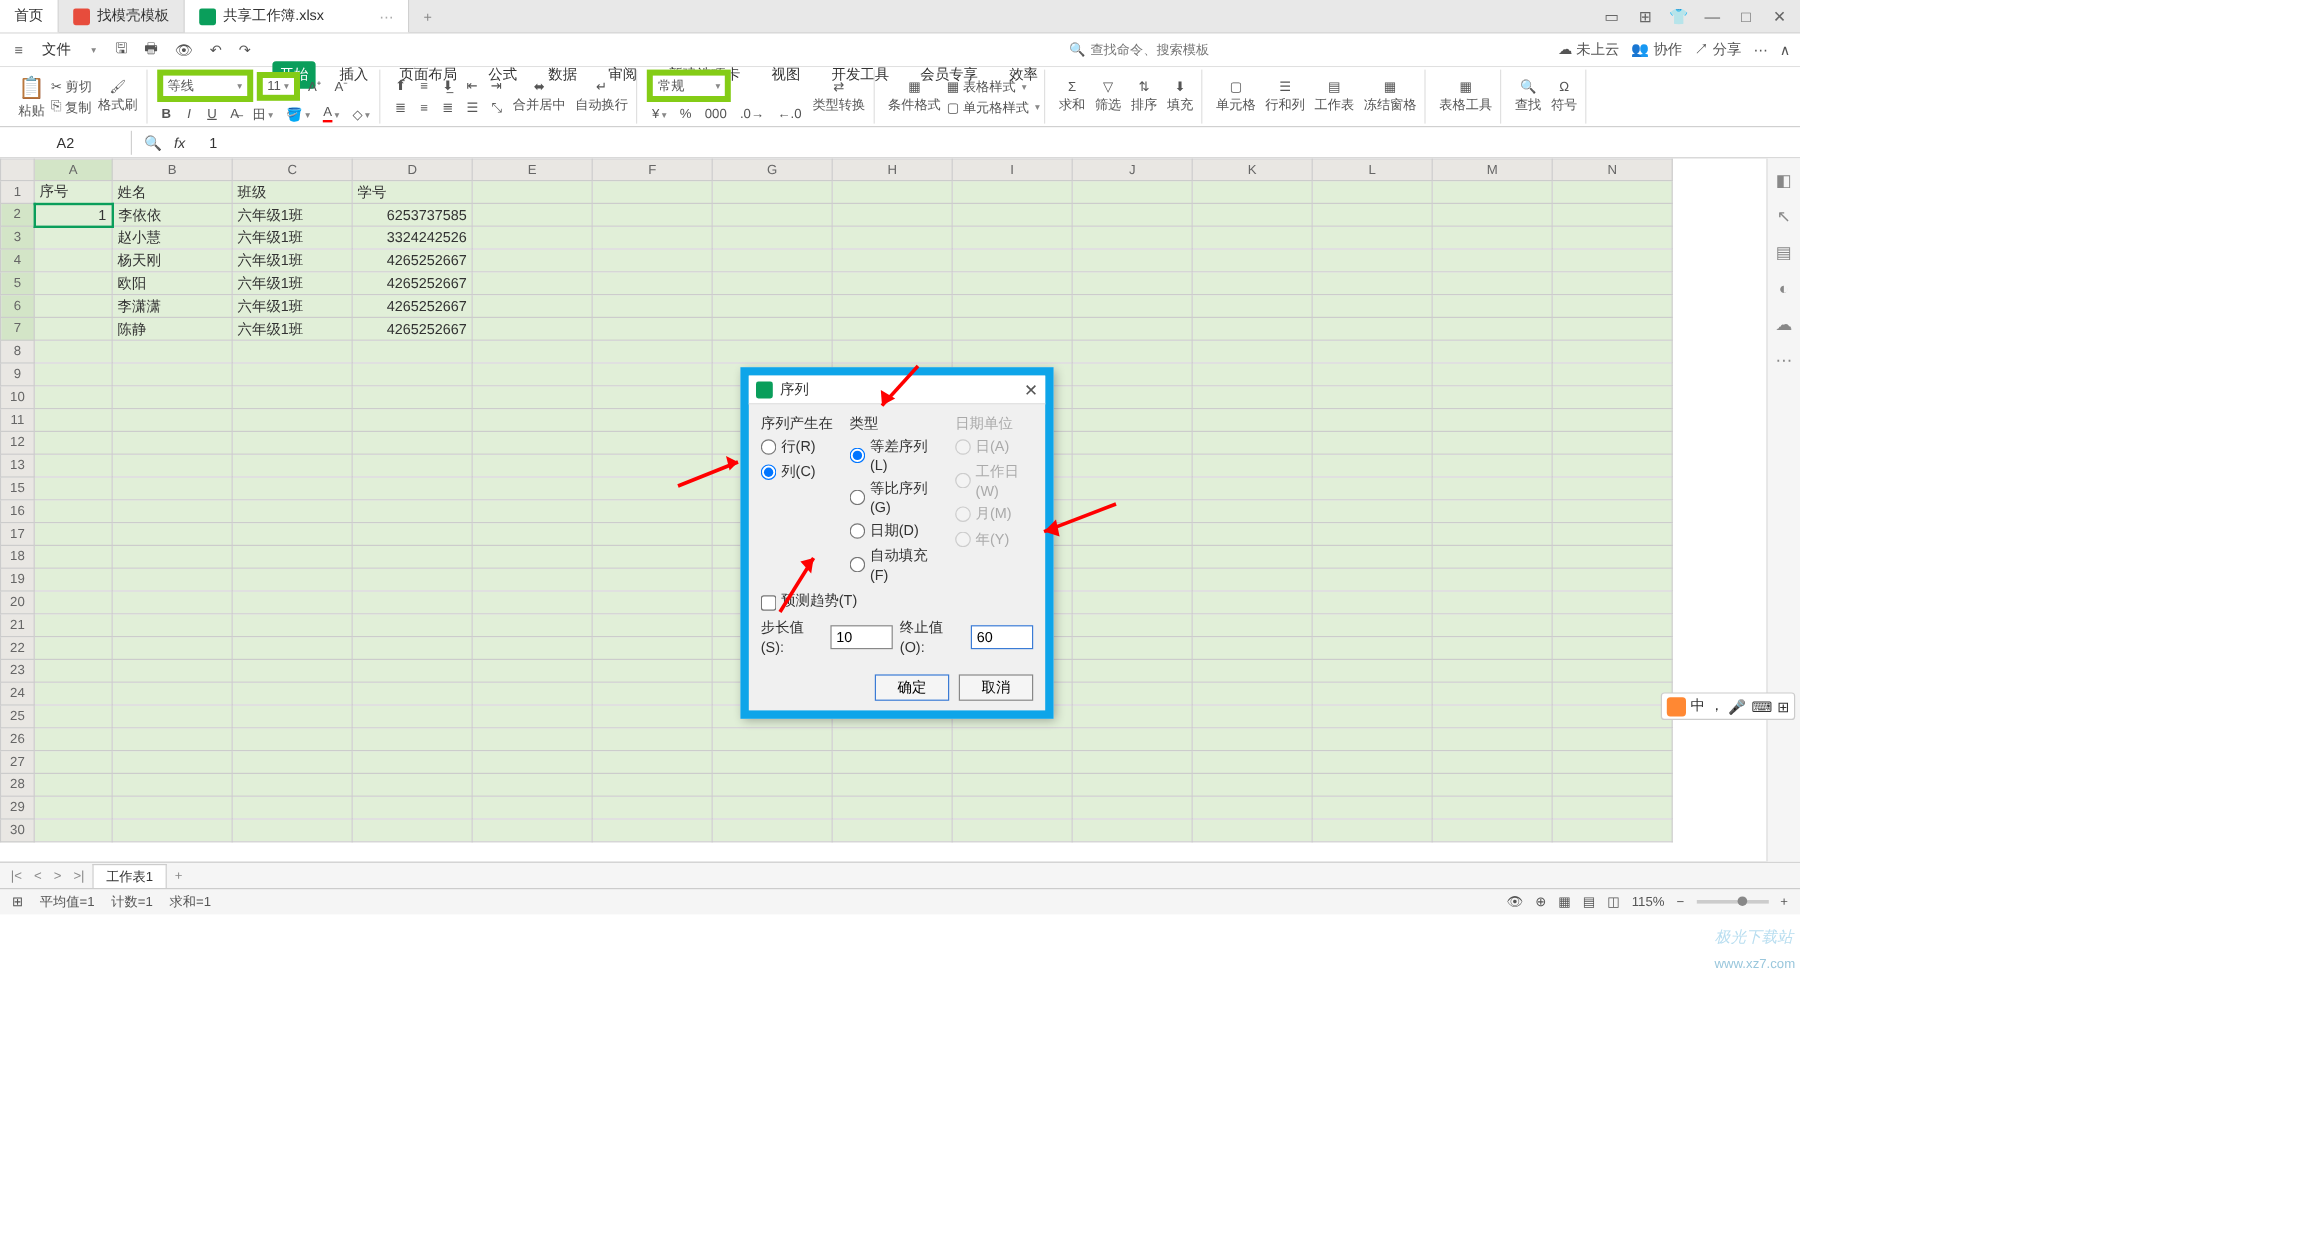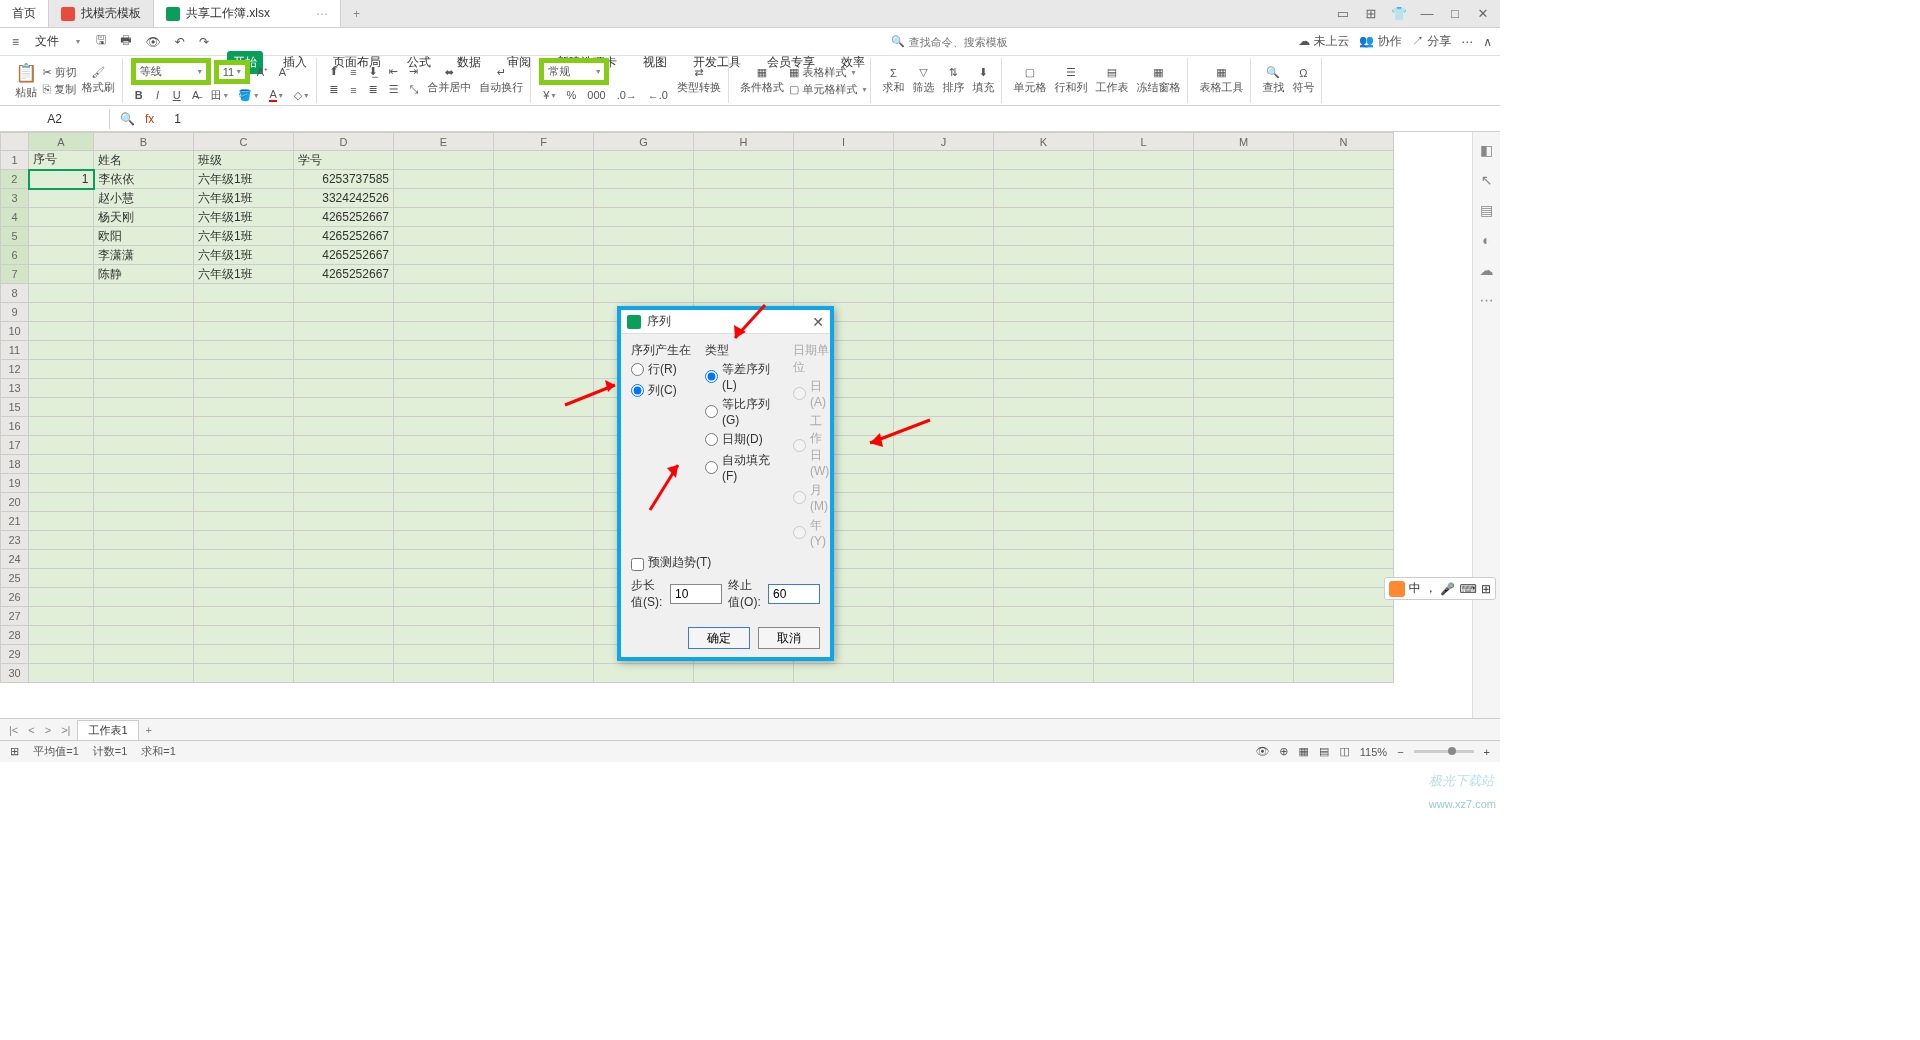--- a/index.html
+++ b/index.html
@@ -36,21 +36,21 @@
 .rrows { display: flex; flex-direction: column; gap: 2px; }
 .rrow { display: flex; align-items: center; gap: 3px; }
 .ribbtn { border: 1px solid transparent; padding: 1px 3px; cursor: pointer; display: inline-flex; align-items: center; justify-content: center; min-width: 16px; height: 16px; }
 .ribsel { border: 5px solid #84cc16; padding: 1px 4px; min-width: 60px; background: #fff; font-size: 11px; display: flex; justify-content: space-between; align-items: center; }
 .caret { font-size: 8px; color: #888; margin-left: 2px; }
 
 
 .fxbar { height: 26px; display: flex; align-items: center; border-bottom: 1px solid #d0d0d0; }
 .namebox { width: 110px; border-right: 1px solid #d0d0d0; text-align: center; padding: 3px; font-size: 12px; }
 .fx-area { display: flex; align-items: center; gap: 10px; padding: 0 10px; flex: 1; }
-.fx-lbl { color: #c2410c; }
+.fx-lbl { font-style: italic; color: #404040; }
 
 
 .gridwrap { position: relative; height: 586px; display: flex; }
 .sidepanel { width: 28px; background: #f5f5f5; border-left: 1px solid #ddd; display: flex; flex-direction: column; align-items: center; gap: 14px; padding-top: 10px; position: absolute; right: 0; top: 0; bottom: 0; }
 .sidepanel span { color: #888; cursor: pointer; font-size: 14px; }
 .grid { flex: 1; overflow: hidden; position: relative; }
 table.sheet { border-collapse: collapse; table-layout: fixed; }
 .colhead th { background: #e9e7e3; border: 1px solid #ccc; font-weight: normal; font-size: 11px; color: #666; height: 18px; }
 .rowhead { background: #e9e7e3; border: 1px solid #ccc; text-align: center; font-size: 11px; color: #666; width: 28px; }
 td.cell { border: 1px solid #ccc; background: #e1efd8; height: 19px; padding: 0 4px; font-size: 12px; white-space: nowrap; overflow: hidden; }
@@ -61,21 +61,21 @@
 
 .sheettabs { height: 22px; border-top: 1px solid #ccc; display: flex; align-items: center; padding: 0 6px; gap: 4px; background: #f5f5f5; font-size: 11px; }
 .sheettab { padding: 2px 10px; background: #fff; border: 1px solid #ccc; border-bottom: none; }
 .sheet-nav { color: #888; padding: 0 3px; cursor: pointer; }
 
 
 .statusbar { height: 22px; border-top: 1px solid #ccc; display: flex; align-items: center; padding: 0 10px; gap: 14px; font-size: 11px; color: #555; background: #f5f5f5; }
 .statusbar .right { margin-left: auto; display: flex; align-items: center; gap: 10px; }
 
 
-.dialog { position: absolute; left: 617px; top: 306px; width: 217px; background: #f0f0f0; border: 4px solid #0ea5e9; box-shadow: 2px 2px 8px rgba(0,0,0,0.3); font-size: 12px; }
+.dialog { position: absolute; left: 617px; top: 306px; width: 261px; background: #f0f0f0; border: 7px solid #0ea5e9; box-shadow: 2px 2px 8px rgba(0,0,0,0.3); font-size: 12px; }
 .dlg-title { height: 24px; background: #fff; display: flex; align-items: center; padding: 0 6px; border-bottom: 1px solid #ddd; }
 .dlg-title .t-icon { width: 14px; height: 14px; background: #0a9e5b; border-radius: 2px; margin-right: 6px; }
 .dlg-close { margin-left: auto; cursor: pointer; font-size: 14px; color: #555; }
 .dlg-body { padding: 8px 10px; }
 .dlg-cols { display: flex; gap: 10px; }
 .dlg-group { flex: 1; }
 .dlg-group-title { margin-bottom: 0; }
 .dlg-radio { display: flex; align-items: center; gap: 4px; padding: 2px 0; }
 .dlg-radio input { margin: 0; }
 .disabled { color: #aaa; }
@@ -690,20 +690,37 @@
             <td class="cell"></td>
             <td class="cell"></td>
             <td class="cell"></td>
             <td class="cell"></td>
             <td class="cell"></td>
             <td class="cell"></td>
             <td class="cell"></td>
             <td class="cell"></td>
           </tr>
           <tr class="">
+            <td class="rowhead">22</td>
+            <td class="cell"></td>
+            <td class="cell"></td>
+            <td class="cell"></td>
+            <td class="cell"></td>
+            <td class="cell"></td>
+            <td class="cell"></td>
+            <td class="cell"></td>
+            <td class="cell"></td>
+            <td class="cell"></td>
+            <td class="cell"></td>
+            <td class="cell"></td>
+            <td class="cell"></td>
+            <td class="cell"></td>
+            <td class="cell"></td>
+          </tr>
+          <tr class="">
             <td class="rowhead">23</td>
             <td class="cell"></td>
             <td class="cell"></td>
             <td class="cell"></td>
             <td class="cell"></td>
             <td class="cell"></td>
             <td class="cell"></td>
             <td class="cell"></td>
             <td class="cell"></td>
             <td class="cell"></td>

